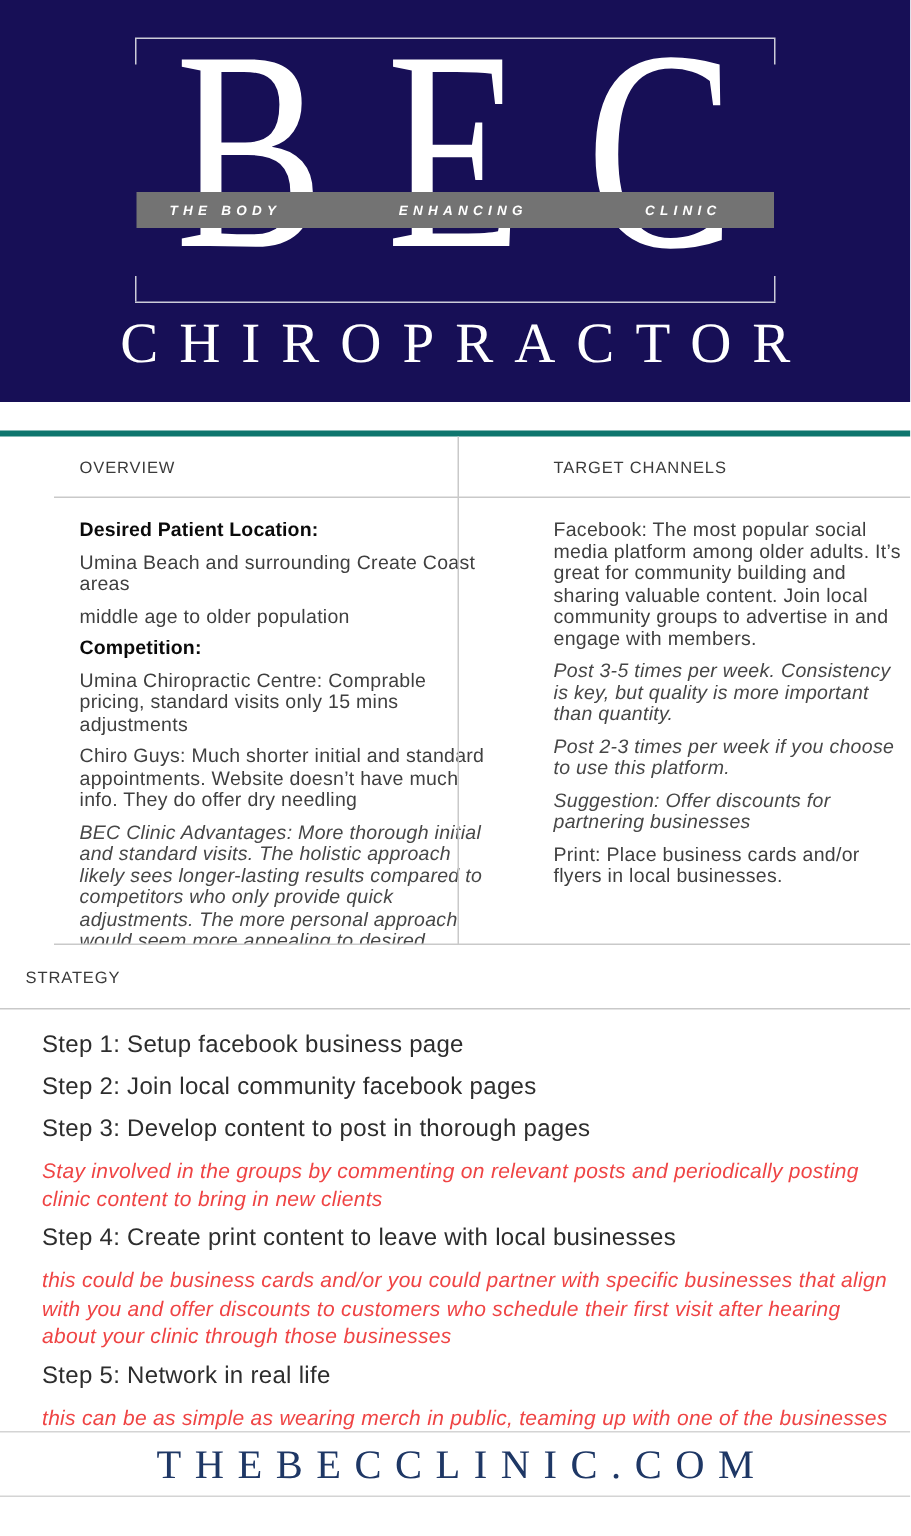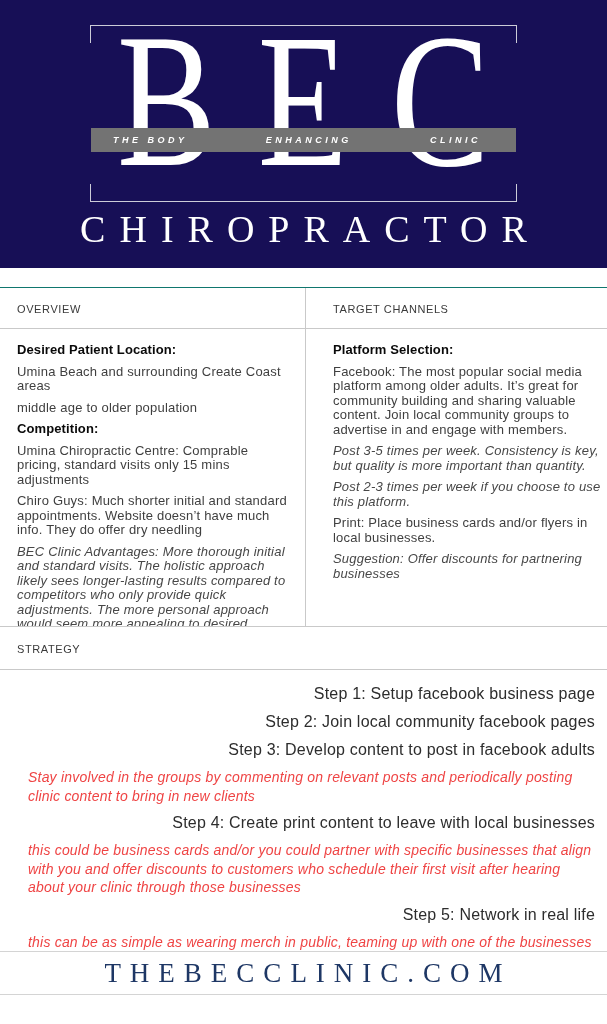--- a/index.html
+++ b/index.html
@@ -36,21 +36,21 @@
   .band .item {
     color:#ffffff; font-size:9px; font-weight:700; letter-spacing:3.5px; white-space:nowrap;
   }
   .subtitle {
     position:absolute; left:0; right:0; top:207px; text-align:center;
     font-family:"Liberation Serif", serif; font-size:38px; font-weight:400;
     letter-spacing:14px; text-indent:14px; color:#ffffff; white-space:nowrap;
   }
 
   
-  .twocol { position:relative; margin-top:19px; border-top:1px solid #0f766e; }
+  .twocol { position:relative; margin-top:19px; border-top:4px solid #0f766e;padding-left:36px; }
   .th-row { display:flex; height:41px; border-bottom:1px solid #c9c9c9; box-sizing:border-box; }
   .th { font-size:11px; letter-spacing:0.6px; color:#3a3a3a; padding-top:15px; }
   .th-left  { width:305px; box-sizing:border-box; padding-left:17px; }
   .th-right { flex:1; padding-left:28px; }
   .content-row { display:flex; height:297px; border-bottom:1px solid #c9c9c9; box-sizing:content-box; overflow:hidden; }
   .col { box-sizing:border-box; overflow:hidden; }
   .col-left  { width:305px; padding:14px 12px 0 17px; }
   .col-right { flex:1; padding:14px 6px 0 28px; }
   .vdiv { position:absolute; left:305px; top:0; height:339px; width:1px; background:#c9c9c9; }
 
@@ -58,21 +58,21 @@
   .blk-label  { font-weight:700; color:#0a0a0a; letter-spacing:0.1px; }
   .blk-body   { color:#3f3f3f; }
   .blk-italic { font-style:italic; color:#474747; }
 
   
   .s-head {
     height:43px; box-sizing:border-box; border-bottom:1px solid #c9c9c9;
     font-size:11px; letter-spacing:0.6px; color:#3a3a3a; padding:16px 0 0 17px;
   }
   .s-body { height:281px; box-sizing:border-box; padding:14px 12px 0 28px; overflow:hidden; }
-  .blk-step { font-size:16px; line-height:20px; color:#2d2d2d; margin:0 0 8px;text-align:right; }
+  .blk-step { font-size:16px; line-height:20px; color:#2d2d2d; margin:0 0 8px; }
   .blk-note { font-size:14px; line-height:18.5px; font-style:italic; color:#ef4444; margin:0 0 8px; }
 
   
   .footer {
     height:42px; border-top:1px solid #d4d4d4; border-bottom:1px solid #d4d4d4;
     display:flex; align-items:center; justify-content:center;
   }
   .site {
     font-family:"Liberation Serif", serif; font-size:27px; color:#1e3765;
     letter-spacing:9px; text-indent:9px; white-space:nowrap;
@@ -107,37 +107,36 @@
       <div class="col col-left">
           <div class="blk blk-label">Desired Patient Location:</div>
           <div class="blk blk-body">Umina Beach and surrounding Create Coast areas</div>
           <div class="blk blk-body">middle age to older population</div>
           <div class="blk blk-label">Competition:</div>
           <div class="blk blk-body">Umina Chiropractic Centre: Comprable pricing, standard visits only 15 mins adjustments</div>
           <div class="blk blk-body">Chiro Guys: Much shorter initial and standard appointments. Website doesn’t have much info. They do offer dry needling</div>
           <div class="blk blk-italic">BEC Clinic Advantages: More thorough initial and standard visits. The holistic approach likely sees longer-lasting results compared to competitors who only provide quick adjustments. The more personal approach would seem more appealing to desired potential clients.</div>
         </div>
       <div class="col col-right">
-          <div class="blk blk-label">Platform Selection:</div>
           <div class="blk blk-body">Facebook: The most popular social media platform among older adults. It’s great for community building and sharing valuable content. Join local community groups to advertise in and engage with members.</div>
           <div class="blk blk-italic">Post 3-5 times per week. Consistency is key, but quality is more important than quantity.</div>
           <div class="blk blk-italic">Post 2-3 times per week if you choose to use this platform.</div>
+          <div class="blk blk-italic">Suggestion: Offer discounts for partnering businesses</div>
           <div class="blk blk-body">Print: Place business cards and/or flyers in local businesses.</div>
-          <div class="blk blk-italic">Suggestion: Offer discounts for partnering businesses</div>
         </div>
     </div>
     <div class="vdiv"></div>
   </section>
 
   <section>
     <div class="s-head">STRATEGY</div>
     <div class="s-body">
         <div class="blk blk-step">Step 1: Setup facebook business page</div>
         <div class="blk blk-step">Step 2: Join local community facebook pages</div>
-        <div class="blk blk-step">Step 3: Develop content to post in facebook adults</div>
+        <div class="blk blk-step">Step 3: Develop content to post in thorough pages</div>
         <div class="blk blk-note">Stay involved in the groups by commenting on relevant posts and periodically posting clinic content to bring in new clients</div>
         <div class="blk blk-step">Step 4: Create print content to leave with local businesses</div>
         <div class="blk blk-note">this could be business cards and/or you could partner with specific businesses that align with you and offer discounts to customers who schedule their first visit after hearing about your clinic through those businesses</div>
         <div class="blk blk-step">Step 5: Network in real life</div>
         <div class="blk blk-note">this can be as simple as wearing merch in public, teaming up with one of the businesses to host an event, etc.</div>
       </div>
   </section>
 
   <footer class="footer">
     <div class="site">THEBECCLINIC.COM</div>

